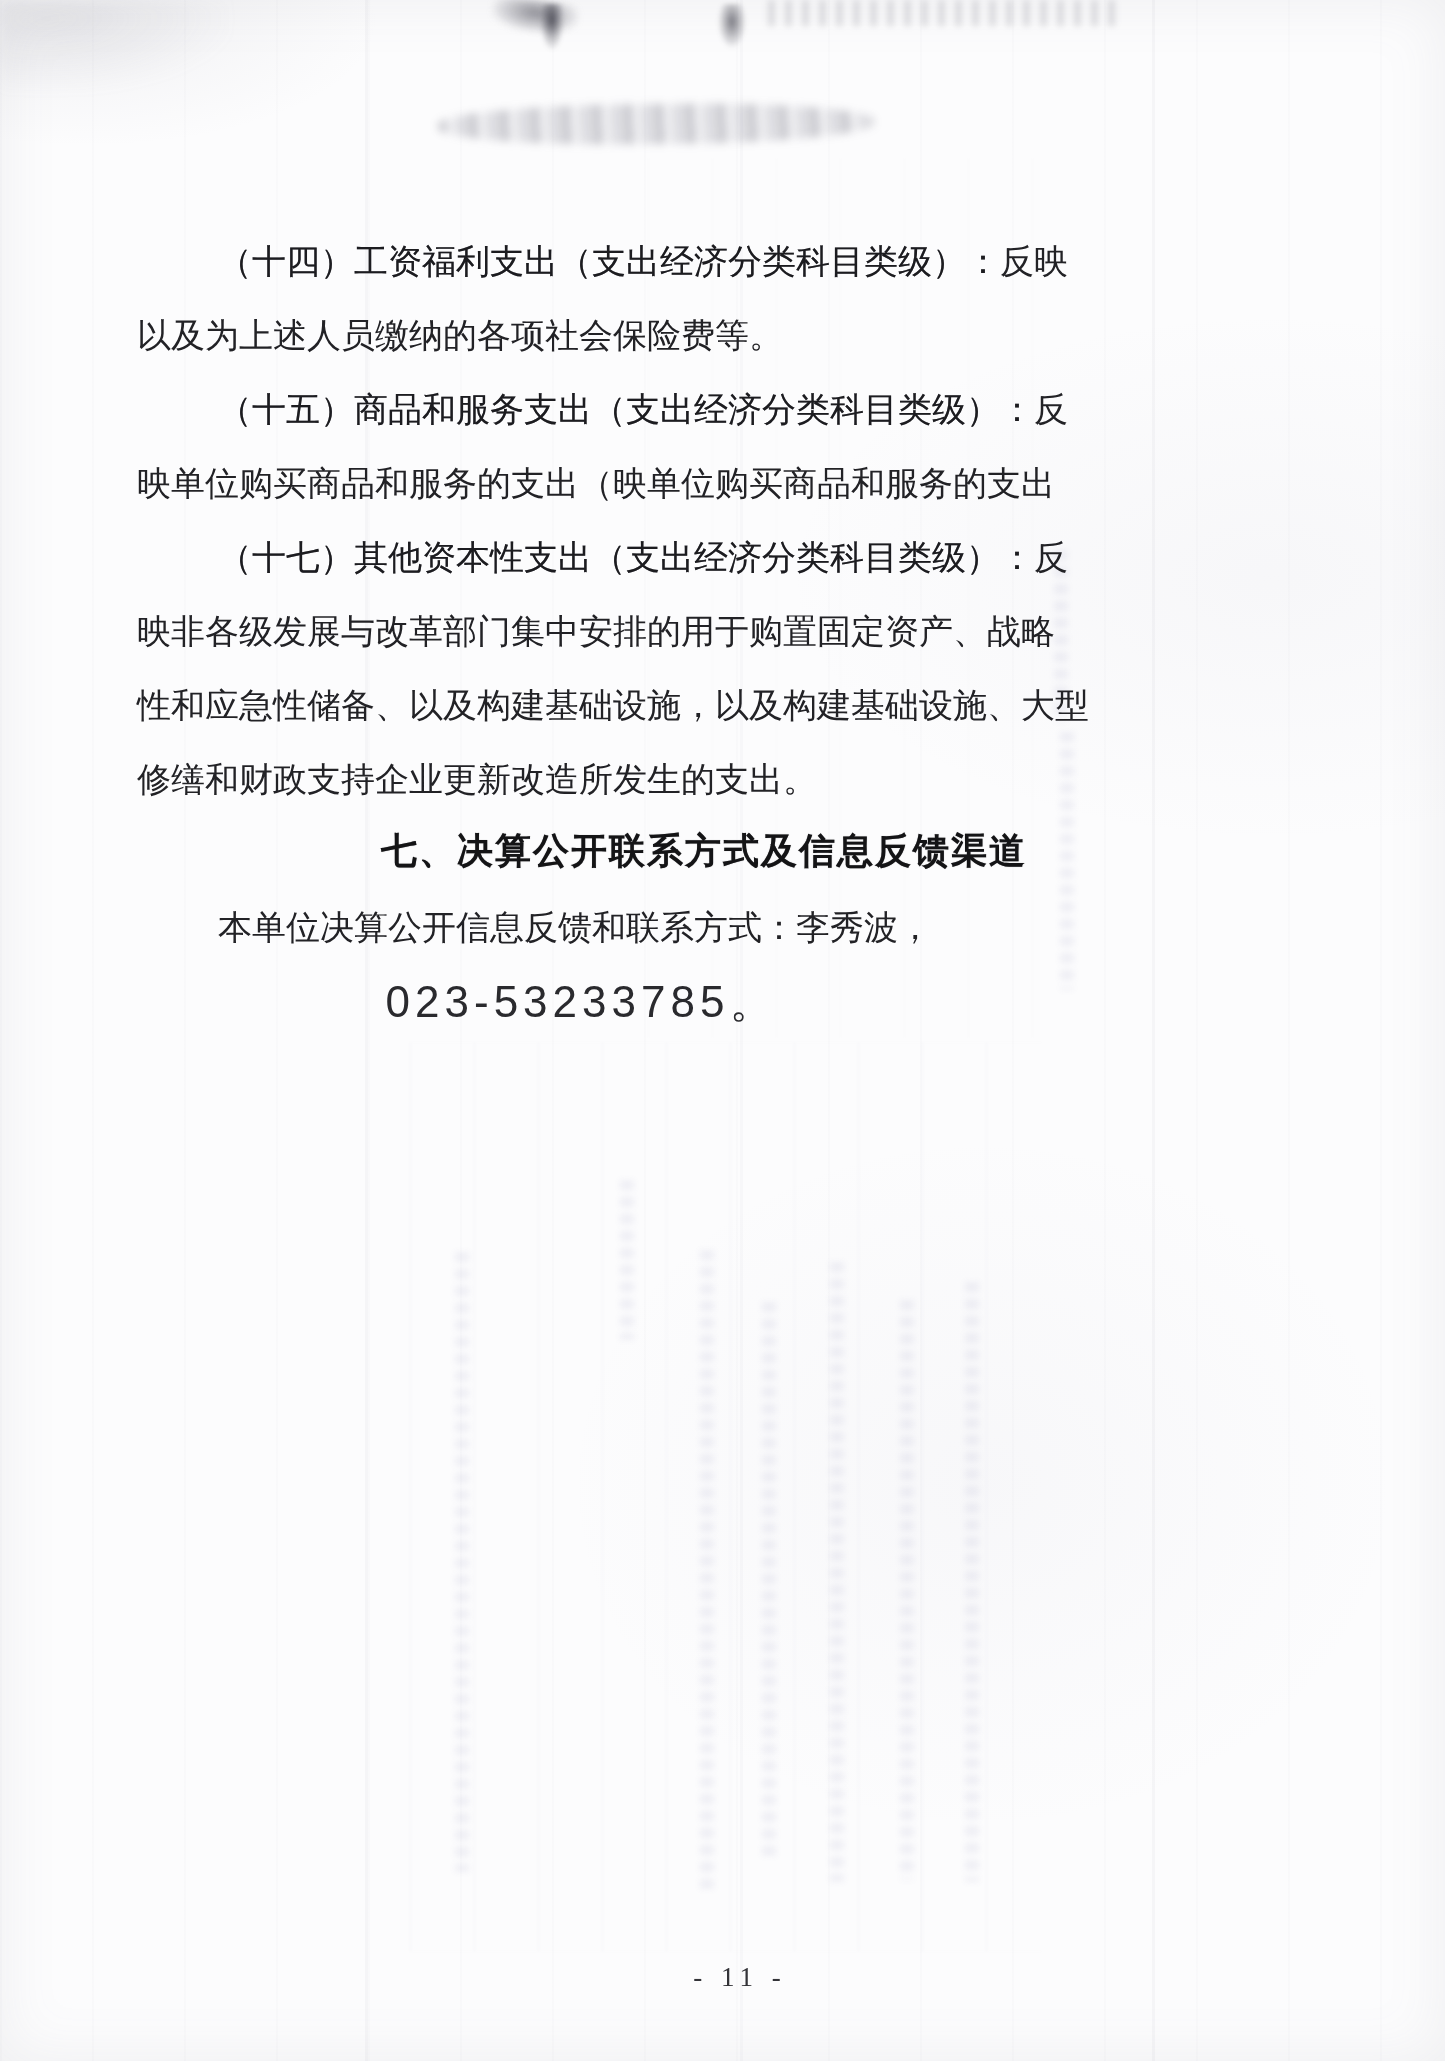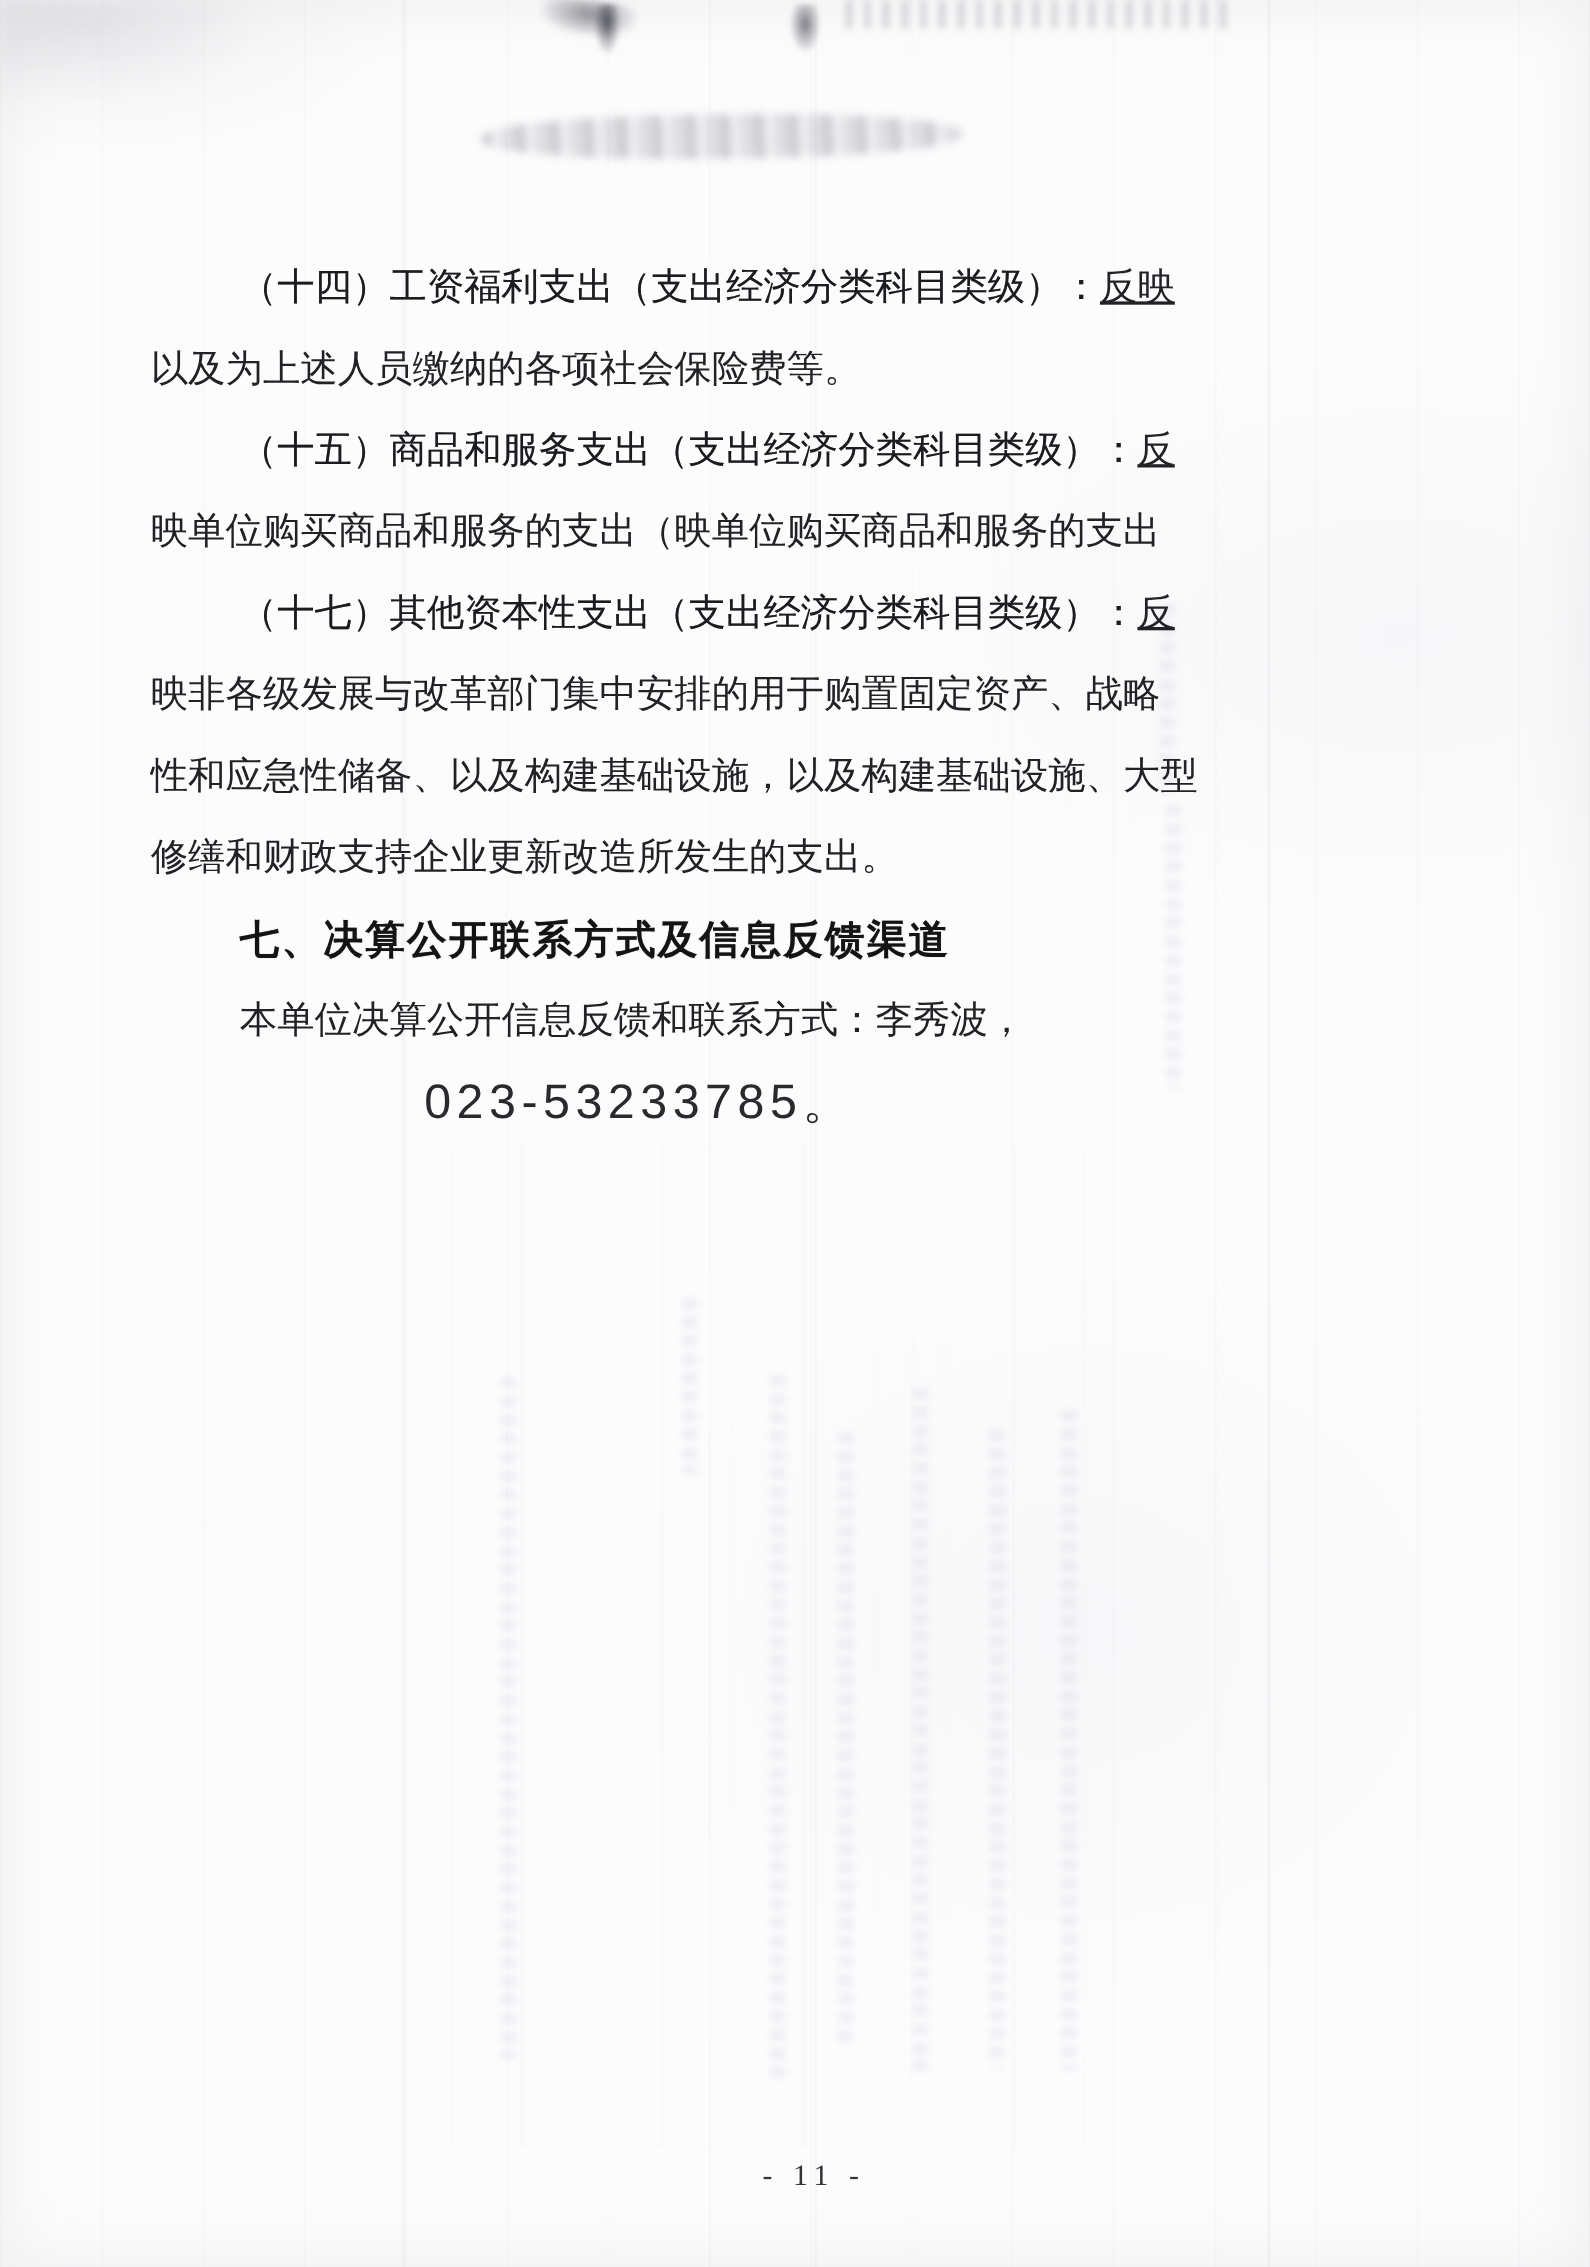--- a/index.html
+++ b/index.html
@@ -52,24 +52,24 @@
   .bb8{left:900px;top:1300px;height:580px;}
   .bb9{left:965px;top:1282px;height:600px;}
   .streak{position:absolute;top:0;width:3px;height:2061px;background:rgba(110,110,128,.05);pointer-events:none;}
   .st1{left:365px;}.st2{left:740px;opacity:.7;}.st3{left:1152px;}
 
   
   .text-block{position:absolute;left:137px;top:225px;width:890px;color:#222226;}
   .line{height:74px;line-height:74px;font-size:34px;white-space:nowrap;}
   .indent{padding-left:81px;}
   .head{font-weight:400;color:#1c1c20;text-shadow:0 0 .6px rgba(30,30,36,.55);}
-  .tail{font-weight:400;text-decoration:underline;}
-  .section-heading{font-family:Liberation Sans, sans-serif;
+  .tail{font-weight:400;}
+  .section-heading{font-family:Liberation Mono, monospace;
     font-weight:700;font-size:36px;letter-spacing:2px;color:#141416;
-    text-shadow:0 0 .7px rgba(15,15,18,.6);}
+    text-shadow:0 0 .7px rgba(15,15,18,.6);text-align:right;}
   .phone{font-family:"Liberation Sans","DejaVu Sans",sans-serif;
     font-size:44px;letter-spacing:5px;color:#2a2a2e;text-align:center;}
 
   .page-number{position:absolute;left:0;top:1962px;width:1480px;text-align:center;
     font-size:27px;letter-spacing:6px;color:#333338;}
 </style>
 </head>
 <body>
 
 <div class="page">

